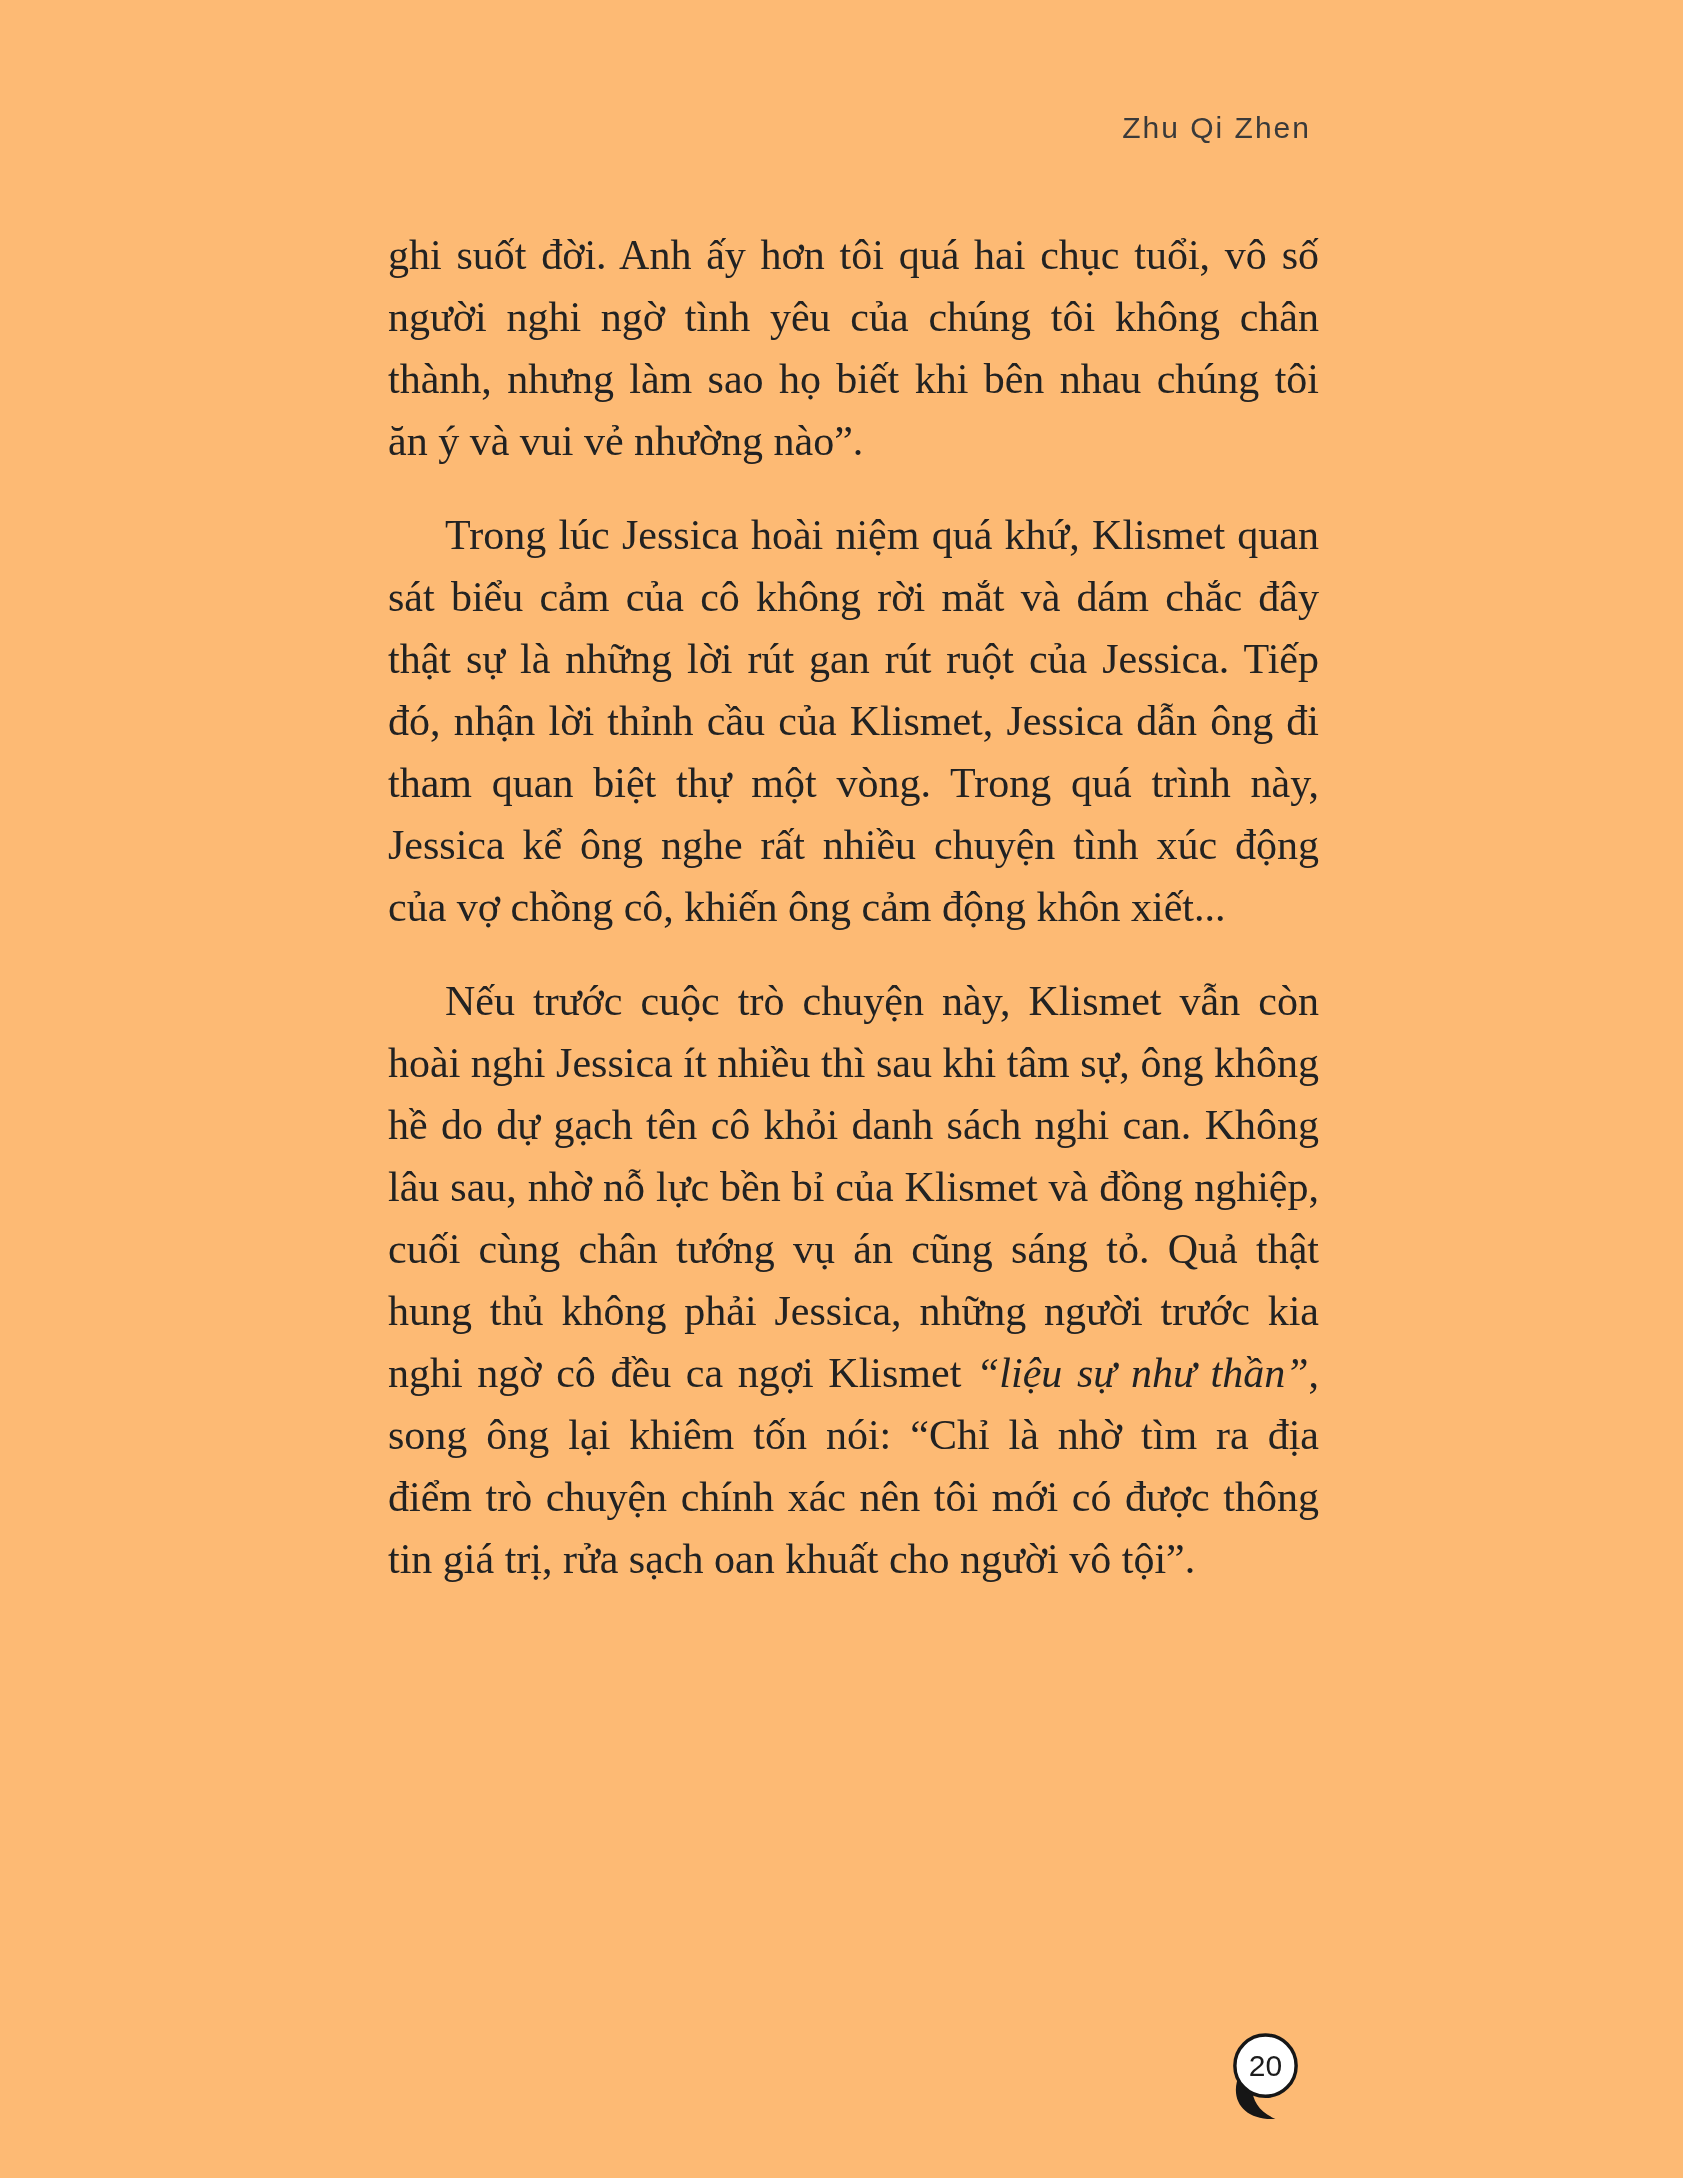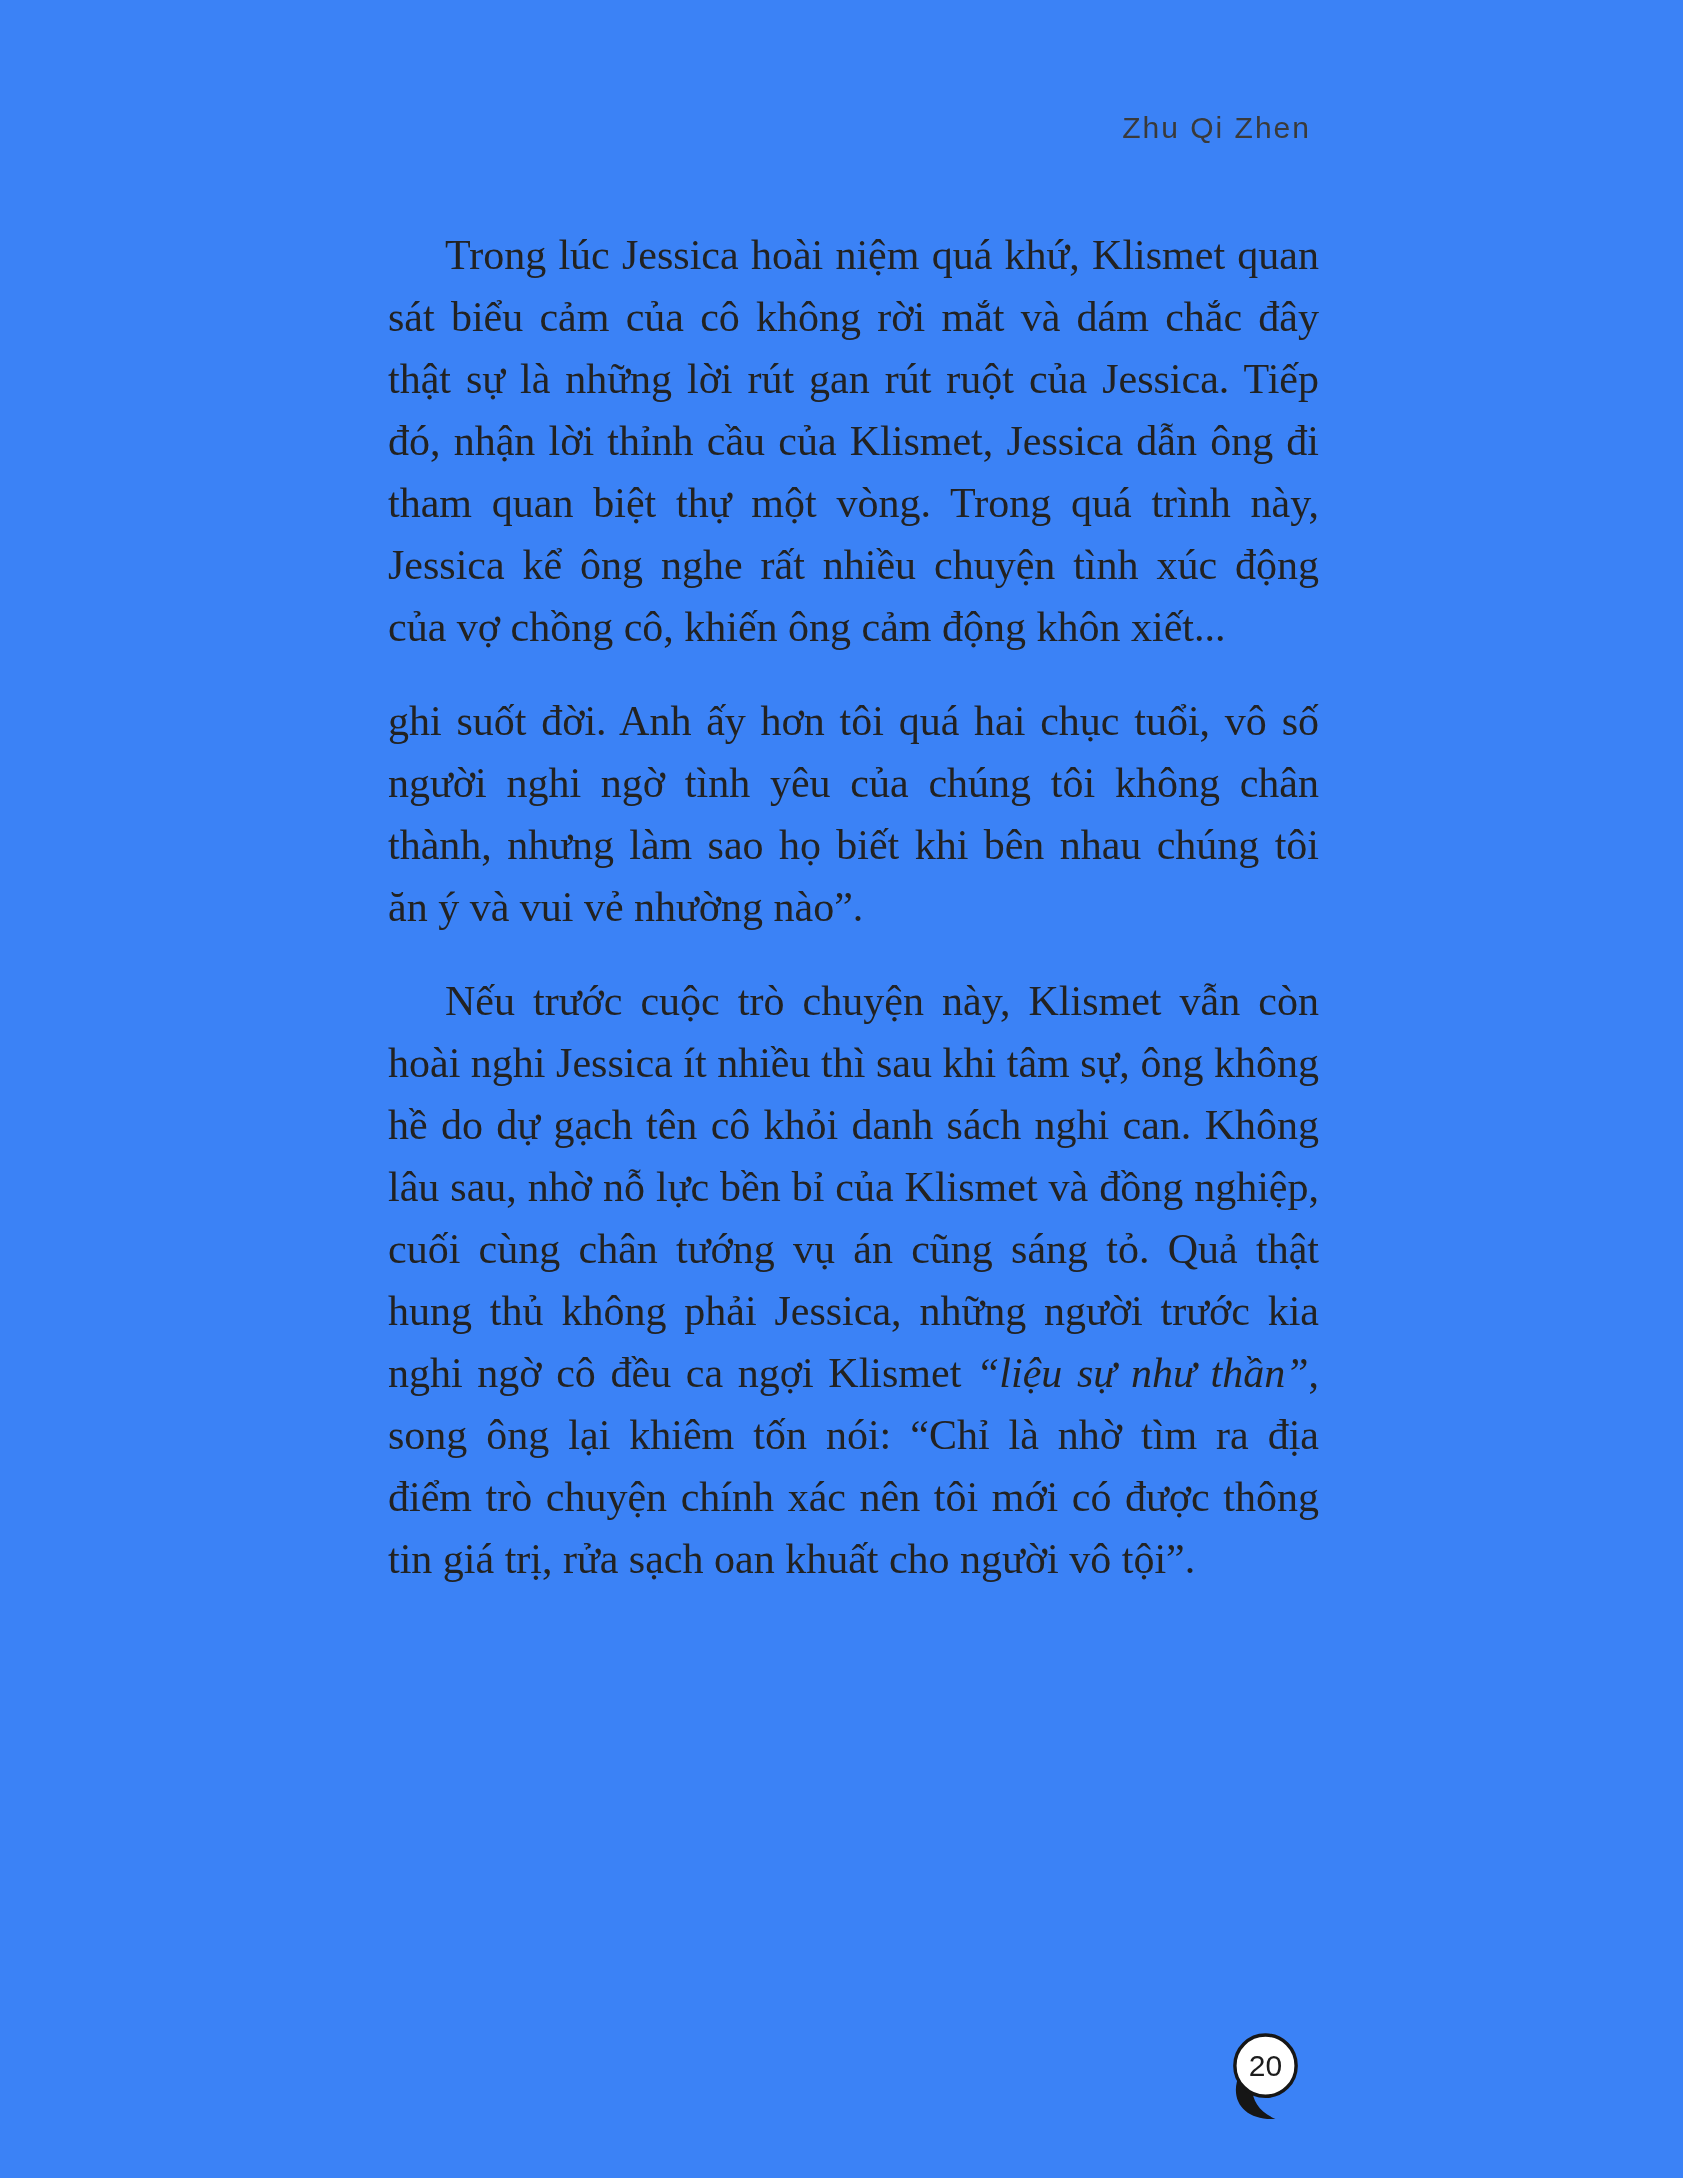--- a/index.html
+++ b/index.html
@@ -1,21 +1,21 @@
 <!DOCTYPE html>
 <html><head>
 <meta charset="utf-8">
 <style>
   * { margin: 0; padding: 0; box-sizing: border-box; }
   html, body { background: #ffffff; }
   .page {
     position: relative;
     width: 1683px;
     height: 2178px;
-    background: #3b82f6;
+    background: #fdba74;
     font-family: "Liberation Serif", serif;
     color: #1f1f1f;
     overflow: hidden;
   }
   .running-head {
     position: absolute;
     top: 111px;
     right: 372px;
     font-family: "Liberation Sans", sans-serif;
     font-size: 30px;
@@ -60,23 +60,23 @@
 </style>
 </head>
 <body>
 
 <div class="page">
 
   <div class="running-head">Zhu Qi Zhen</div>
 
   <main class="body-text">
 
+    <p class="para no-indent">ghi suốt đời. Anh ấy hơn tôi quá hai chục tuổi, vô số người nghi ngờ tình yêu của chúng tôi không chân thành, nhưng làm sao họ biết khi bên nhau chúng tôi ăn ý và vui vẻ nhường nào”.</p>
+
     <p class="para">Trong lúc Jessica hoài niệm quá khứ, Klismet quan sát biểu cảm của cô không rời mắt và dám chắc đây thật sự là những lời rút gan rút ruột của Jessica. Tiếp đó, nhận lời thỉnh cầu của Klismet, Jessica dẫn ông đi tham quan biệt thự một vòng. Trong quá trình này, Jessica kể ông nghe rất nhiều chuyện tình xúc động của vợ chồng cô, khiến ông cảm động khôn xiết...</p>
-
-    <p class="para no-indent">ghi suốt đời. Anh ấy hơn tôi quá hai chục tuổi, vô số người nghi ngờ tình yêu của chúng tôi không chân thành, nhưng làm sao họ biết khi bên nhau chúng tôi ăn ý và vui vẻ nhường nào”.</p>
 
     <p class="para"><span>Nếu trước cuộc trò chuyện này, Klismet vẫn còn hoài nghi Jessica ít nhiều thì sau khi tâm sự, ông không hề do dự gạch tên cô khỏi danh sách nghi can. Không lâu sau, nhờ nỗ lực bền bỉ của Klismet và đồng nghiệp, cuối cùng chân tướng vụ án cũng sáng tỏ. Quả thật hung thủ không phải Jessica, những người trước kia nghi ngờ cô đều ca ngợi Klismet </span><em>“liệu sự như thần”</em><span>, song ông lại khiêm tốn nói: “Chỉ là nhờ tìm ra địa điểm trò chuyện chính xác nên tôi mới có được thông tin giá trị, rửa sạch oan khuất cho người vô tội”.</span></p>
 
 
   </main>
 
   <div class="page-number-bubble">
     <svg width="83" height="99" viewBox="0 0 84 100">
       <path d="M16 46 C 4 72, 20 94, 52 92 C 34 84, 27 71, 29 56 Z" fill="#161616"></path>
       <circle cx="42" cy="38" r="31" fill="#ffffff" stroke="#161616" stroke-width="3.5"></circle>

